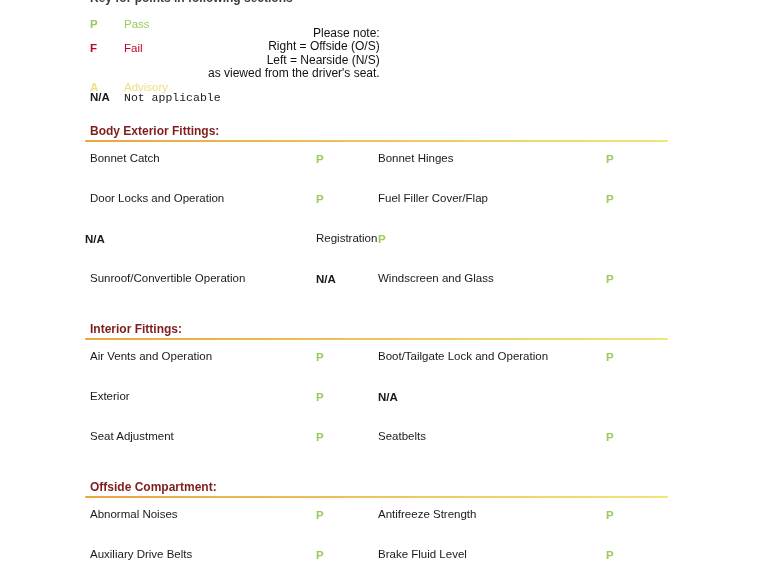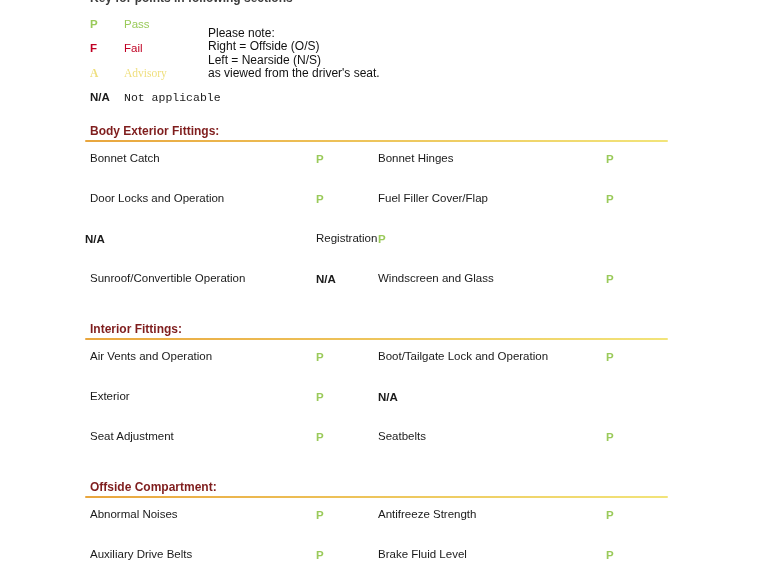--- a/index.html
+++ b/index.html
@@ -23,38 +23,39 @@
     font-size: 12px;
     font-weight: bold;
     color: #3c3c3c;
     white-space: nowrap;
   }
   
   .key { position: absolute; left: 90px; top: 0; }
   .key-row { position: absolute; left: 0; white-space: nowrap; }
   .key-row:nth-child(1) { top: 14px; }
   .key-row:nth-child(2) { top: 38px; }
-  .key-row:nth-child(3) { top: 63px; font-family: Liberation Serif, serif; }
+  .key-row:nth-child(3) { top: 77px; }
   .key-row:nth-child(4) { top: 87px; }
   .key-code {
     display: inline-block;
     width: 34px;
     font-size: 11.5px;
     font-weight: bold;
   }
   .key-label { font-size: 11.5px; }
   
   .note {
     position: absolute;
     left: 208px;
     top: 27px;
     font-size: 12px;
     line-height: 13.3px;
     color: #111111;
     white-space: nowrap;
+    text-align: right;
   }
   
   .sections {
     position: absolute;
     left: 85px;
     top: 125px;
     width: 583px;
   }
   .section + .section { margin-top: 21px; }
   .section-title {

